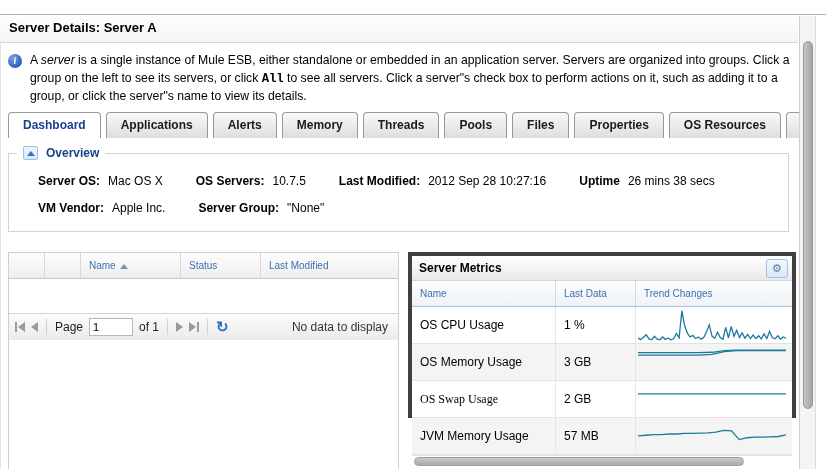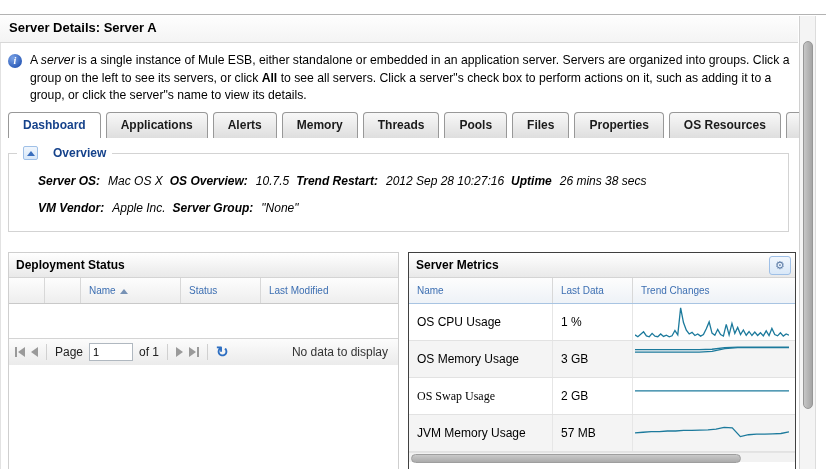--- a/index.html
+++ b/index.html
@@ -13,38 +13,38 @@
   .titlebar .t{position:absolute;left:9px;top:5px;font-size:13px;font-weight:bold;}
 
   
   .infoblock{position:absolute;left:8px;top:37px;width:784px;font-size:12.2px;line-height:1.45;}
   .info-icon{position:absolute;left:0;top:2px;width:14px;height:14px;border-radius:50%;
              background:radial-gradient(circle at 35% 30%,#7aa2e6,#2b5bb8 75%);
              color:#fff;font-size:10px;font-weight:bold;font-style:italic;text-align:center;line-height:14px;
              font-family:"Liberation Serif",serif;}
   .info-text{margin-left:22px;}
   .info-text em{font-style:italic;}
-  .info-text b{font-weight:bold;}
+  .info-text b{font-weight:bold;font-family:Liberation Mono, monospace;}
 
   
   .tabstrip{position:absolute;left:8px;top:97px;width:792px;height:26px;display:flex;gap:5px;overflow:hidden;}
   .tab{flex:0 0 auto;padding:0 14px;height:32px;line-height:25px;font-size:12px;font-weight:bold;color:#1b1b1b;
        background:linear-gradient(#f8f8f8,#d8d8d8);border:1px solid #989898;border-bottom:none;
        border-radius:4px 4px 0 0;box-sizing:border-box;white-space:nowrap;}
   .tab.active{background:#fff;color:#15428b;height:26px;}
 
   
   .ov{position:absolute;left:8px;top:131px;width:781px;height:86px;}
   .ov-border{position:absolute;top:7px;left:0;right:0;bottom:0;border:1px solid #d3d3d3;}
-  .ov-legend{position:absolute;top:0;left:9px;background:#fff;padding:0 6px;display:flex;align-items:center;gap:15px;z-index:2;}
+  .ov-legend{position:absolute;top:0;left:9px;background:#fff;padding:0 6px;display:flex;align-items:center;gap:8px;z-index:2;}
   .ov-toggle{width:15px;height:14px;border:1px solid #9fc0e7;border-radius:2px;background:linear-gradient(#f0f6fd,#d9e8f8);
              display:flex;align-items:center;justify-content:center;box-sizing:border-box;}
   .ov-arrow{width:0;height:0;border-left:4px solid transparent;border-right:4px solid transparent;border-bottom:5px solid #3b6fbd;}
   .ov-title{font-size:12px;font-weight:bold;color:#15428b;}
-  .ov-row{position:absolute;left:30px;display:flex;column-gap:7px;font-size:12px;white-space:nowrap;font-style:italic;}
+  .ov-row{position:absolute;left:30px;display:flex;column-gap:33px;font-size:12px;white-space:nowrap;}
   .ov-row.r0{top:28px;} .ov-row.r1{top:55px;}
   .ov-pair{display:flex;column-gap:8px;}
   .ov-label{font-weight:bold;}
 
   
   .panel-hd{height:24px;background:linear-gradient(#ffffff,#e9e9e9);border-bottom:1px solid #d4d4d4;
             font-size:12px;font-weight:bold;line-height:24px;padding-left:7px;display:flex;align-items:center;}
   .gridhd{display:flex;height:25px;background:linear-gradient(#fdfdfd,#eeeeee);border-bottom:1px solid #c9c9c9;}
   .gcell{box-sizing:border-box;border-right:1px solid #d8d8d8;font-size:10px;color:#3d6fb2;line-height:25px;
          padding-left:8px;display:flex;align-items:center;gap:4px;overflow:hidden;white-space:nowrap;}
@@ -61,21 +61,21 @@
   .pgbtn{display:flex;align-items:center;gap:1px;cursor:default;}
   .tri-l{width:0;height:0;border-top:5px solid transparent;border-bottom:5px solid transparent;border-right:7px solid #9a9a9a;}
   .tri-r{width:0;height:0;border-top:5px solid transparent;border-bottom:5px solid transparent;border-left:7px solid #9a9a9a;}
   .pgbar{width:2px;height:10px;background:#9a9a9a;}
   .tsep{width:1px;height:16px;background:#d0d0d0;margin:0 2px;}
   .pg-input{width:36px;height:16px;font-size:11px;border:1px solid #b0b8c0;padding:0 3px;font-family:"Liberation Sans",sans-serif;}
   .refresh{font-size:15px;font-weight:bold;color:#2e6fc2;line-height:16px;}
   .empty-text{margin-left:auto;padding-right:4px;font-size:12px;color:#333;}
 
   
-  .mpanel{position:absolute;left:408px;top:237px;width:388px;height:218px;border:1px solid #404040;
+  .mpanel{position:absolute;left:408px;top:237px;width:388px;height:166px;border:4px solid #404040;
           box-sizing:border-box;background:#fff;display:flex;flex-direction:column;}
   .m-hd{justify-content:space-between;padding-right:4px;}
   .gear-btn{width:20px;height:17px;border:1px solid #9fc0e7;border-radius:3px;background:linear-gradient(#f2f7fd,#d9e8f8);
             font-size:11px;color:#5b7ba6;text-align:center;line-height:16px;font-weight:normal;}
   .m-gridhd{background:linear-gradient(#fdfdfd,#eef2f7);border-bottom:1px solid #a8c4e2;}
   .m-row{display:flex;height:36px;border-bottom:1px solid #e2e2e2;align-items:stretch;background:#fff;}
   .m-row.alt{background:#f4f4f4;}
   .mcell{box-sizing:border-box;font-size:12px;display:flex;align-items:center;padding-left:8px;
          border-right:1px solid #e6e6e6;overflow:hidden;white-space:nowrap;}
   .mcell.trend{flex:1;border-right:none;padding:1px 6px 1px 2px;position:relative;}
@@ -129,25 +129,25 @@
         </span>
       <span class="ov-title">Overview</span>
     </div>
     <div id="ovrows">
         <div class="ov-row r0">
           <span class="ov-pair">
             <span class="ov-label">Server OS:</span>
             <span class="ov-value">Mac OS X</span>
           </span>
           <span class="ov-pair">
-            <span class="ov-label">OS Overview:</span>
+            <span class="ov-label">OS Servers:</span>
             <span class="ov-value">10.7.5</span>
           </span>
           <span class="ov-pair">
-            <span class="ov-label">Trend Restart:</span>
+            <span class="ov-label">Last Modified:</span>
             <span class="ov-value">2012 Sep 28 10:27:16</span>
           </span>
           <span class="ov-pair">
             <span class="ov-label">Uptime</span>
             <span class="ov-value">26 mins 38 secs</span>
           </span>
         </div>
         <div class="ov-row r1">
           <span class="ov-pair">
             <span class="ov-label">VM Vendor:</span>
@@ -155,23 +155,20 @@
           </span>
           <span class="ov-pair">
             <span class="ov-label">Server Group:</span>
             <span class="ov-value">"None"</span>
           </span>
         </div>
       </div>
   </div>
 
   <div class="dpanel">
-    <div class="panel-hd">
-      <span>Deployment Status</span>
-    </div>
     <div class="gridhd" id="dep-cols">
         <div class="gcell" style="width: 36px;">
           <span></span>
         </div>
         <div class="gcell" style="width: 36px;">
           <span></span>
         </div>
         <div class="gcell" style="width: 100px;">
           <span>Name</span>
           <span class="sort-arrow"></span>

